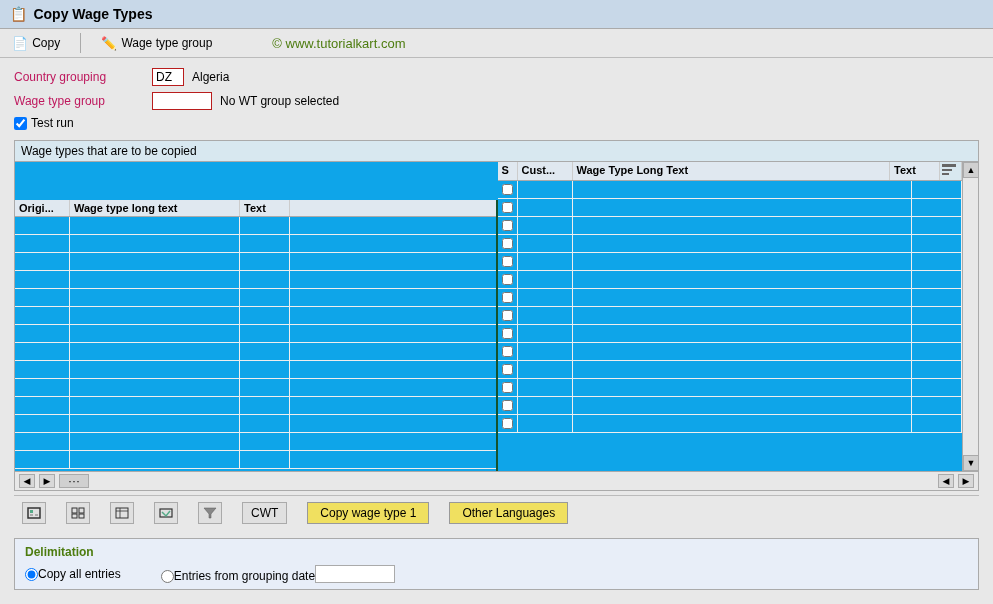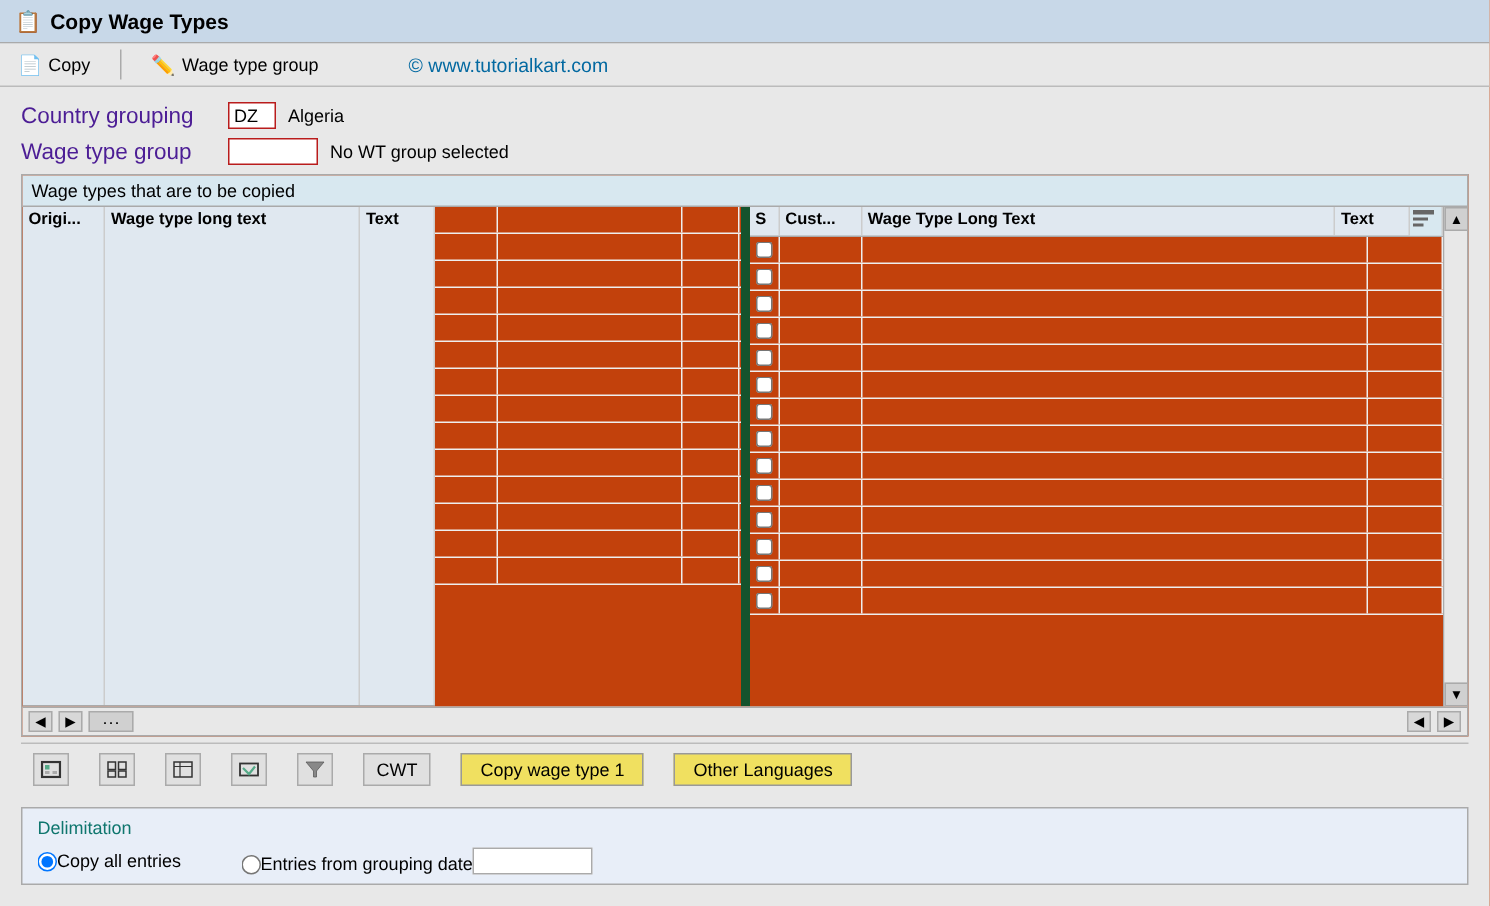--- a/index.html
+++ b/index.html
@@ -42,41 +42,41 @@
       gap: 4px;
       cursor: pointer;
       padding: 2px 4px;
     }
     .toolbar-separator {
       width: 1px;
       height: 20px;
       background: #aaa;
     }
     .watermark {
-      color: #0369a1;
+      color: #4d7c0f;
       font-size: 13px;
       margin-left: 40px;
     }
     .content {
       padding: 10px 14px;
       display: flex;
       flex-direction: column;
       gap: 4px;
       flex: 1;
     }
     .form-row {
       display: flex;
       align-items: center;
       gap: 8px;
       margin-bottom: 2px;
     }
     .form-label {
       width: 130px;
-      font-size: 15px;
-      color: #4c1d95;
+      font-size: 12px;
+      color: #be185d;
     }
     .form-input {
       border: 1px solid #b91c1c;
       background: #fff;
       padding: 1px 3px;
       font-size: 12px;
       height: 18px;
     }
     .form-input-code {
       width: 32px;
@@ -89,42 +89,43 @@
       color: #000;
     }
     .checkbox-row {
       display: flex;
       align-items: center;
       gap: 4px;
       margin-bottom: 6px;
     }
     .table-section {
       border: 1px solid #aaa;
-      background: #c2410c;
+      background: #0ea5e9;
       flex: 1;
       display: flex;
       flex-direction: column;
     }
     .table-title {
       background: #d8e8f0;
       padding: 3px 6px;
       font-size: 12px;
       border-bottom: 1px solid #aaa;
     }
     .table-wrapper {
       display: flex;
       flex: 1;
       overflow: hidden;
     }
     .table-left {
       flex: 1;
-      border-right: 6px solid #14532d;
+      border-right: 2px solid #14532d;
       overflow: hidden;
       display: flex;
-      flex-direction: row;
+      flex-direction: column;
+      margin-top: 38px;
     }
     .table-right {
       flex: 1;
       overflow: hidden;
       display: flex;
       flex-direction: column;
     }
     .table-header {
       display: flex;
       background: #e0e8f0;
@@ -261,23 +262,23 @@
       font-weight: normal;
     }
     .delimitation-section {
       border: 1px solid #aaa;
       background: #e8eef8;
       margin: 4px 0;
       padding: 6px 10px;
     }
     .delim-title {
       font-size: 12px;
-      font-weight: normal;
+      font-weight: bold;
       margin-bottom: 6px;
-      color: #0f766e;
+      color: #4d7c0f;
     }
     .delim-options {
       display: flex;
       align-items: center;
       gap: 40px;
     }
     .radio-option {
       display: flex;
       align-items: flex-end;
       gap: 0;
@@ -321,20 +322,24 @@
       <input class="form-input form-input-code" type="text" value="DZ" style="">
       <span class="form-value">Algeria</span>
     </div>
 
     <div class="form-row">
       <span class="form-label">Wage type group</span>
       <input class="form-input form-input-group" type="text" value="" style="">
       <span class="form-value">No WT group selected</span>
     </div>
 
+    <div class="checkbox-row">
+      <input type="checkbox" checked="" style="">
+      <span>Test run</span>
+    </div>
 
     <div class="table-section">
       <div class="table-title">Wage types that are to be copied</div>
       <div class="table-wrapper">
 
         <div class="table-left">
           <div class="table-header">
             <div class="th th-orig">Origi...</div>
             <div class="th th-longtext">Wage type long text</div>
             <div class="th th-text">Text</div>

